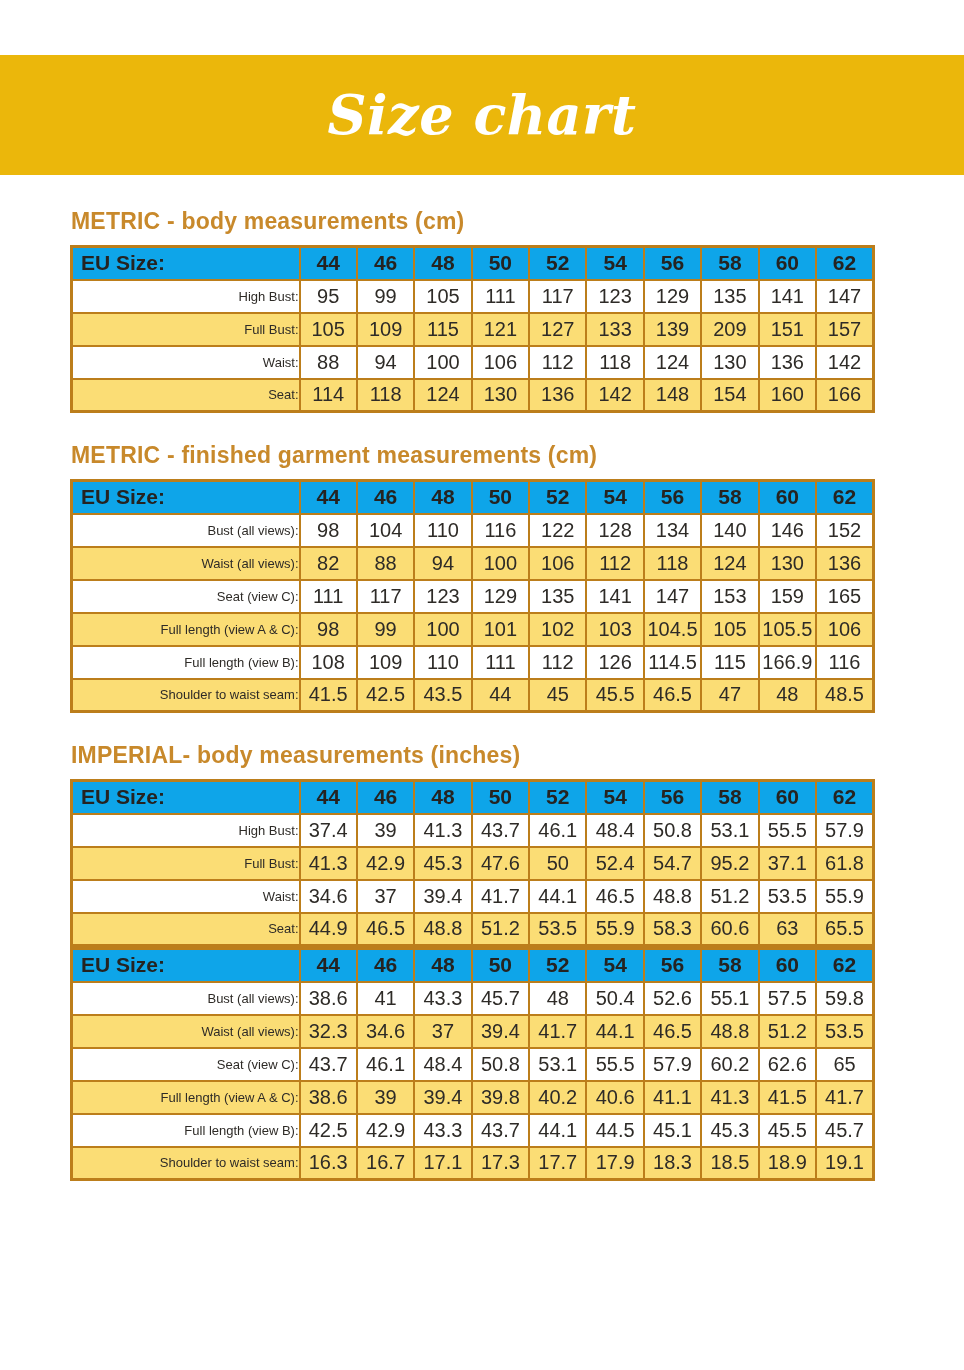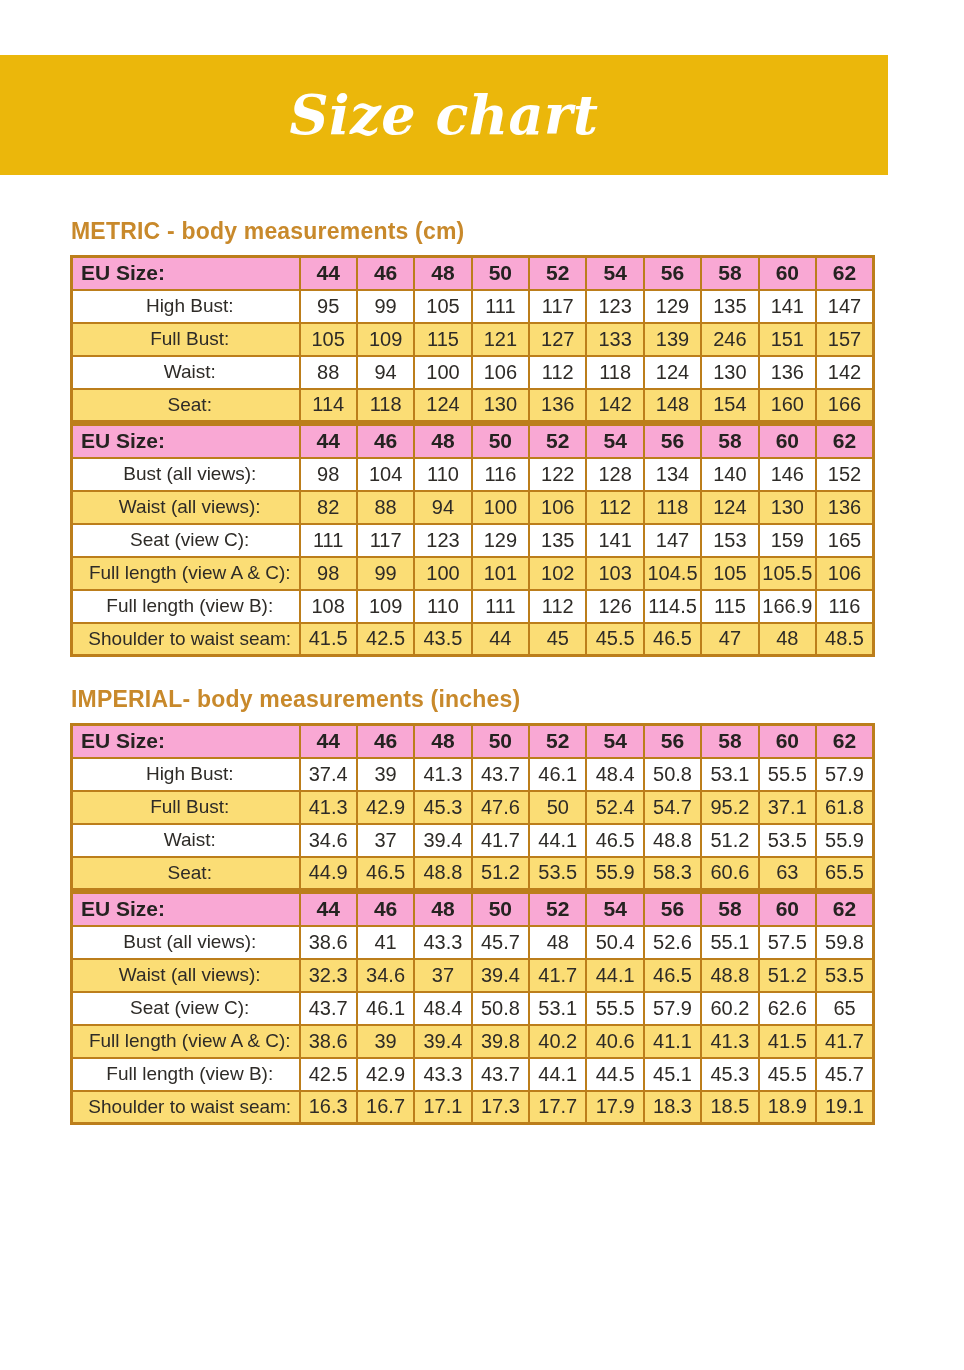--- a/index.html
+++ b/index.html
@@ -5,21 +5,21 @@
   * { box-sizing: border-box; margin: 0; padding: 0; }
   html, body {
     width: 964px;
     background: #ffffff;
     font-family: "Liberation Sans", sans-serif;
   }
   body { height: 1370px; overflow: hidden; }
 
   .banner {
     margin-top: 55px;
-    width: 888px;
+    width: 964px;
     height: 120px;
     background: #EBB70B;
     display: flex;
     align-items: center;
     justify-content: center;
   }
   .banner .page-title {
     color: #ffffff;
     font-family: "DejaVu Serif", serif;
     font-style: italic;
@@ -33,42 +33,42 @@
     width: 895px;
   }
 
   .section-heading {
     color: #C8892B;
     font-weight: 700;
     font-size: 23px;
     margin: 29px 0 10px 1px;
     letter-spacing: 0.2px;
   }
-  .section:first-of-type .section-heading { margin-top: 43px; }
+  .section:first-of-type .section-heading { margin-top: 33px; }
 
   table.size-table {
     border-collapse: collapse;
     width: 805px;
     table-layout: fixed;
     border: 3px solid #BC7E1B;
   }
   table.size-table th,
   table.size-table td {
     border: 2px solid #BC7E1B;
     height: 33px;
     text-align: center;
     vertical-align: middle;
     color: #2e2b27;
     overflow: hidden;
     white-space: nowrap;
   }
   table.size-table col.label-col { width: 228px; }
-  table.size-table thead th { background: #f9a8d4; font-size: 21px; font-weight: 700; color: #252321; }
+  table.size-table thead th { background: #0ea5e9; font-size: 21px; font-weight: 700; color: #252321; }
   table.size-table thead th.label { text-align: left; padding-left: 8px; font-size: 21px; }
-  table.size-table td.label { text-align: center; padding-left: 8px; font-size: 19px; font-weight: 400; }
+  table.size-table td.label { text-align: right; padding-left: 8px; font-size: 13px; font-weight: 400; }
   table.size-table tbody td { font-size: 20px; }
   table.size-table tbody tr:nth-child(odd)  { background: #ffffff; }
   table.size-table tbody tr:nth-child(even) { background: #FBDD75; }
 </style>
 </head>
 <body>
 
 <div class="banner">
   <div class="page-title">Size chart</div>
 </div>
@@ -112,21 +112,21 @@
           </tr>
           <tr>
             <td class="label">Full Bust:</td>
             <td>105</td>
             <td>109</td>
             <td>115</td>
             <td>121</td>
             <td>127</td>
             <td>133</td>
             <td>139</td>
-            <td>246</td>
+            <td>209</td>
             <td>151</td>
             <td>157</td>
           </tr>
           <tr>
             <td class="label">Waist:</td>
             <td>88</td>
             <td>94</td>
             <td>100</td>
             <td>106</td>
             <td>112</td>
@@ -147,20 +147,21 @@
             <td>148</td>
             <td>154</td>
             <td>160</td>
             <td>166</td>
           </tr>
         </tbody>
       </table>
   </div>
 
   <div class="section">
+    <div class="section-heading">METRIC - finished garment measurements (cm)</div>
     <table class="size-table">
         <colgroup>
           <col class="label-col">
         </colgroup>
         <thead>
           <tr>
             <th class="label">EU Size:</th>
             <th>44</th>
             <th>46</th>
             <th>48</th>

